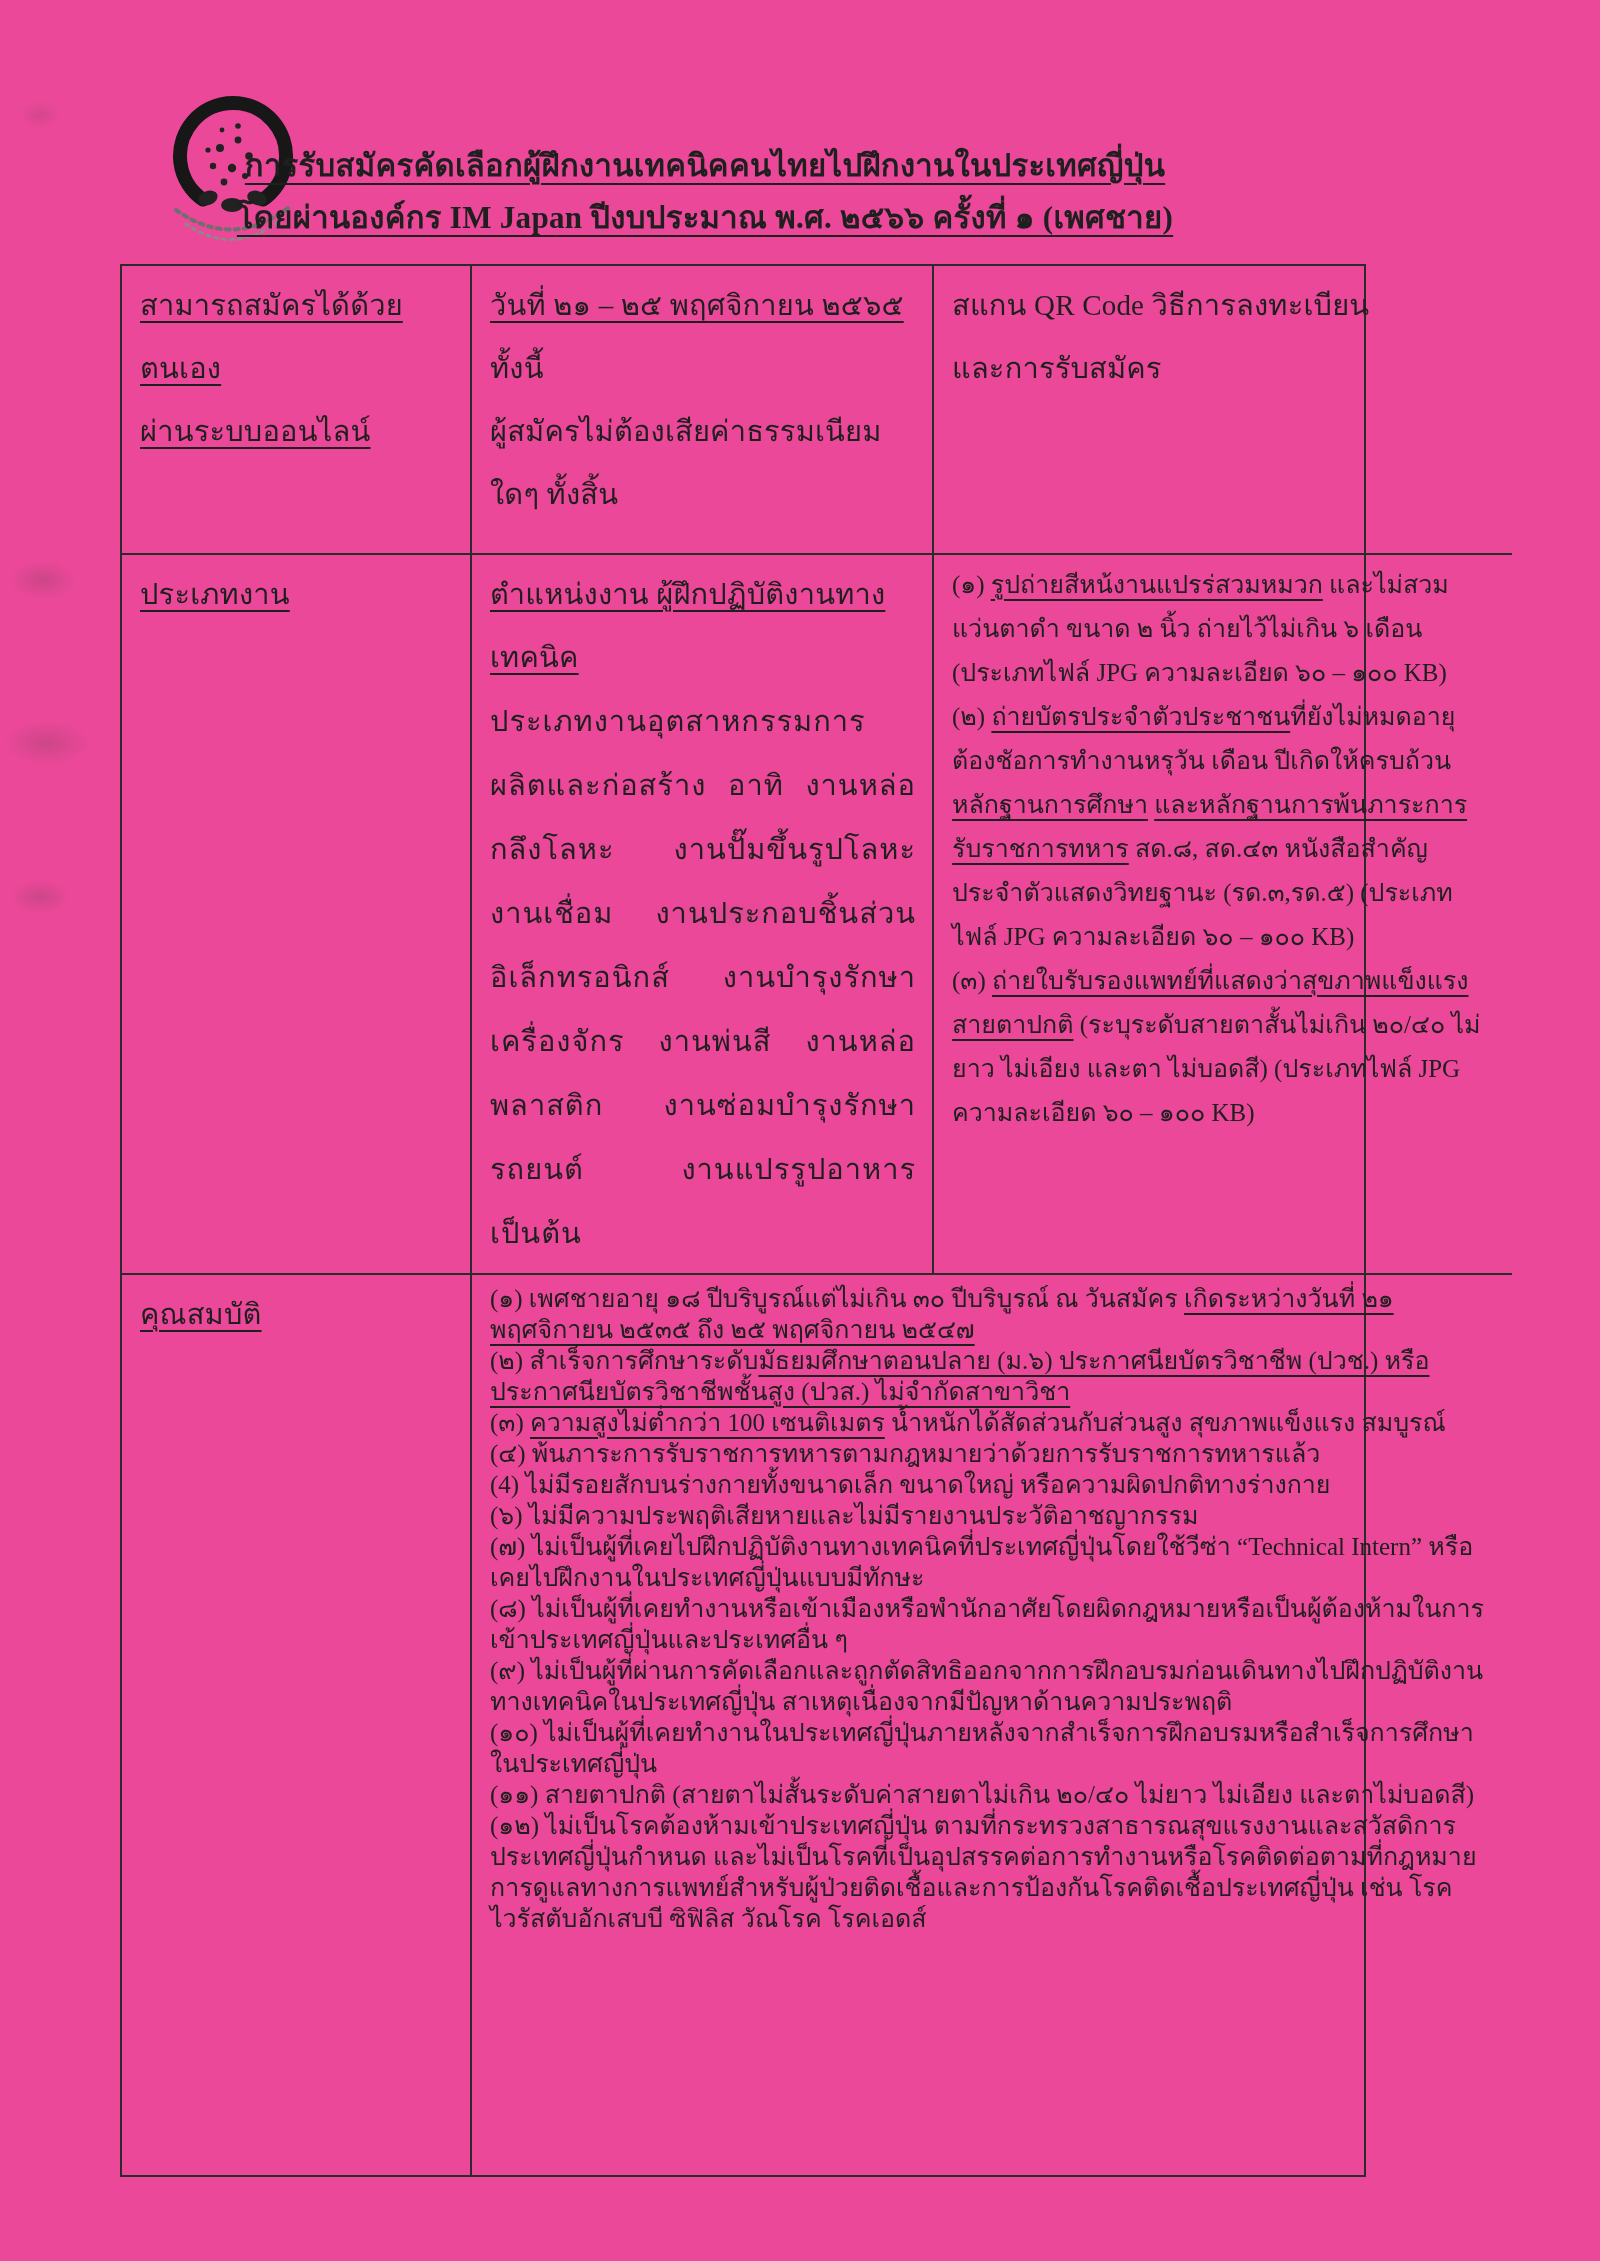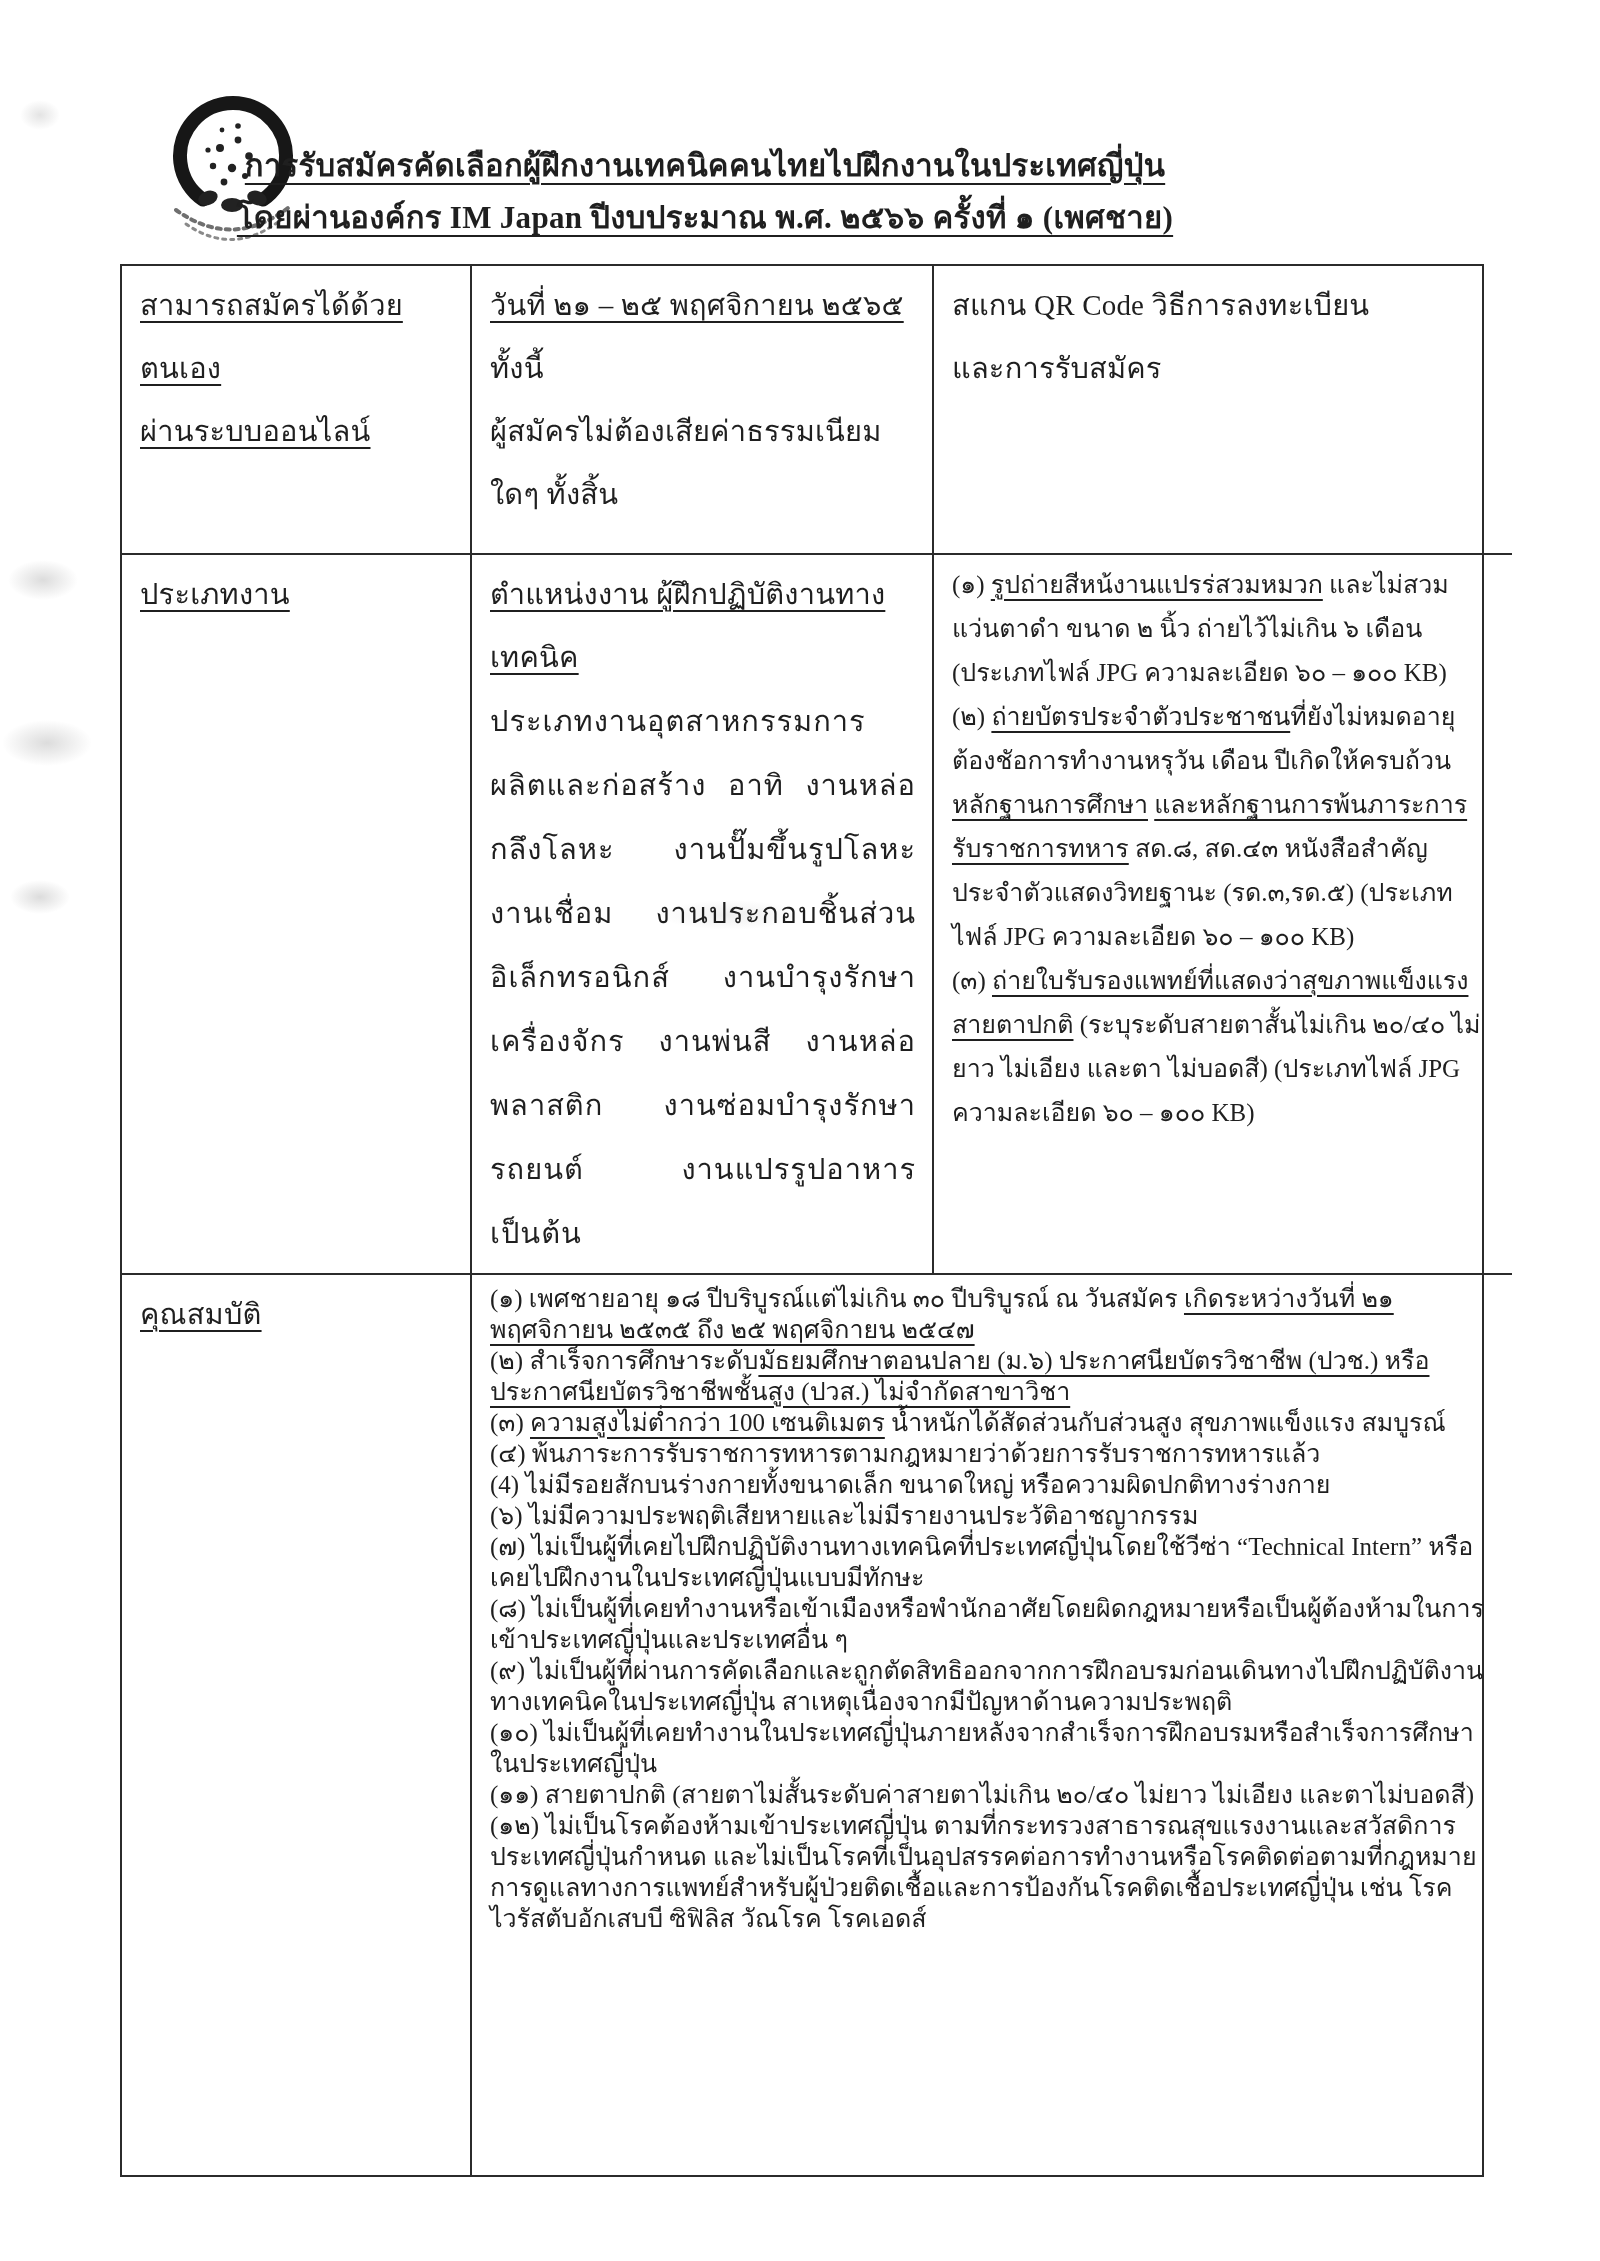--- a/index.html
+++ b/index.html
@@ -11,21 +11,21 @@
     width: 1600px;
     height: 2261px;
     position: relative;
     overflow: hidden;
     font-family: "Liberation Serif", "DejaVu Serif", serif;
     color: #1f1f1f;
   }
   .page {
     position: absolute;
     inset: 0;
-    background: #ffffff;
+    background: #ec4899;
   }
   
   .seal {
     position: absolute;
     left: 150px;
     top: 78px;
     width: 165px;
     height: 175px;
   }
   
@@ -44,21 +44,21 @@
     text-underline-offset: 7px;
     text-decoration-thickness: 2px;
     letter-spacing: 0.3px;
     white-space: nowrap;
   }
   
   .doc-table {
     position: absolute;
     left: 120px;
     top: 264px;
-    width: 1364px;
+    width: 1246px;
     display: grid;
     grid-template-columns: 350px 462px 578px;
     grid-template-rows: minmax(289px, auto) minmax(600px, auto) minmax(900px, auto);
     border: 2.5px solid #2b2b2b;
     box-sizing: border-box;
     background: transparent;
   }
   .cell {
     border-right: 2.5px solid #2b2b2b;
     border-bottom: 2.5px solid #2b2b2b;

